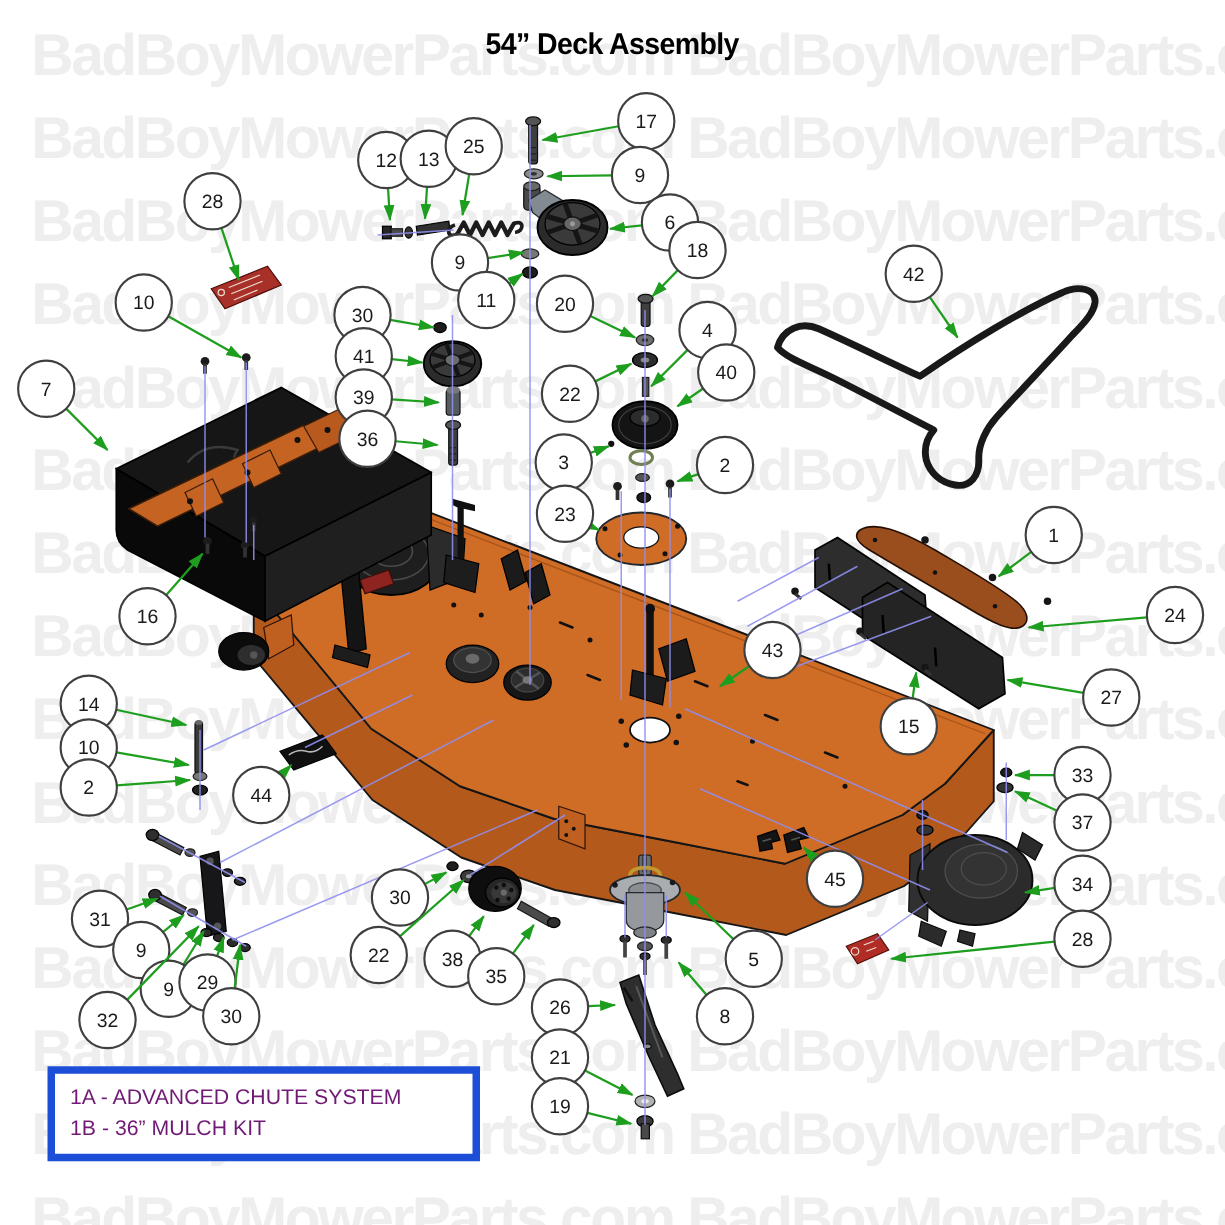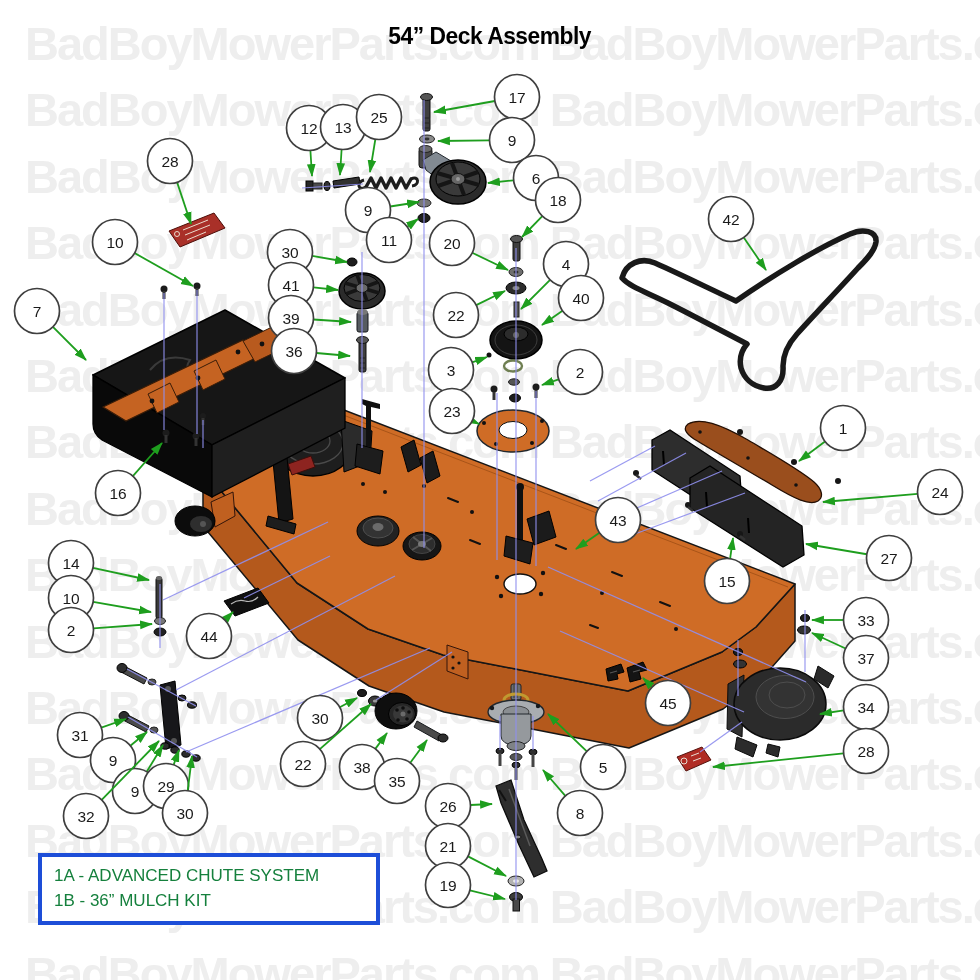--- a/index.html
+++ b/index.html
@@ -13,22 +13,22 @@
     font-weight:bold;font-size:47px;letter-spacing:-2px;color:#eeeeee;
   }
   .page-title{
     position:absolute;top:22px;left:0;width:100%;text-align:center;
     font-size:24px;font-weight:bold;color:#000;letter-spacing:-0.5px;
   }
   .page-title span{display:inline-block;transform:scaleX(0.95);}
   svg.diagram{position:absolute;inset:0;}
   .legend-box{
     position:absolute;left:38px;top:853px;width:312px;
-    border:4px solid #1d4ed8;background:#fff;padding:7px 10px 8px 12px;
-    font-size:17px;color:#15803d;line-height:1.45;
+    border:6px solid #1d4ed8;background:#fff;padding:7px 10px 8px 12px;
+    font-size:17px;color:#701a75;line-height:1.45;
   }
   .co-circle{fill:#ffffff;stroke:#3f3f3f;stroke-width:1.7;}
   .co-num{font-family:"Liberation Sans",sans-serif;font-size:15.5px;fill:#1a1a1a;text-anchor:middle;}
   .co-line{fill:none;stroke-width:1.8;}
   .conn{fill:none;stroke:#8f8fee;stroke-width:1.2;opacity:.9;}
 </style>
 </head>
 <body>
 
 <div class="stage">

